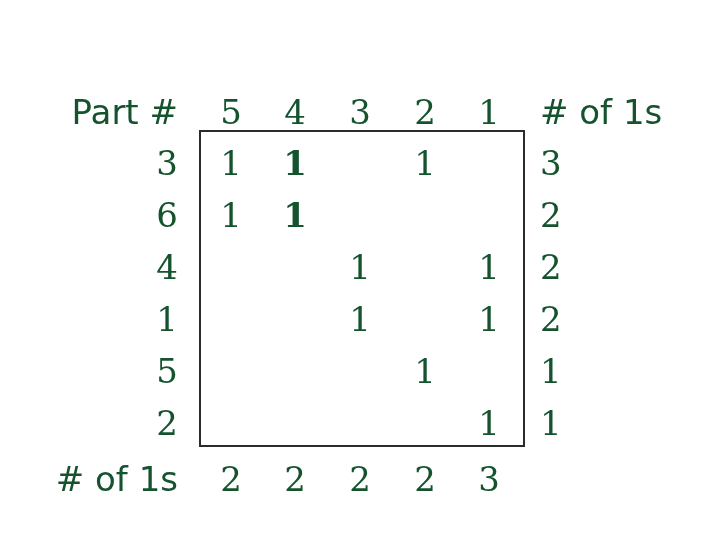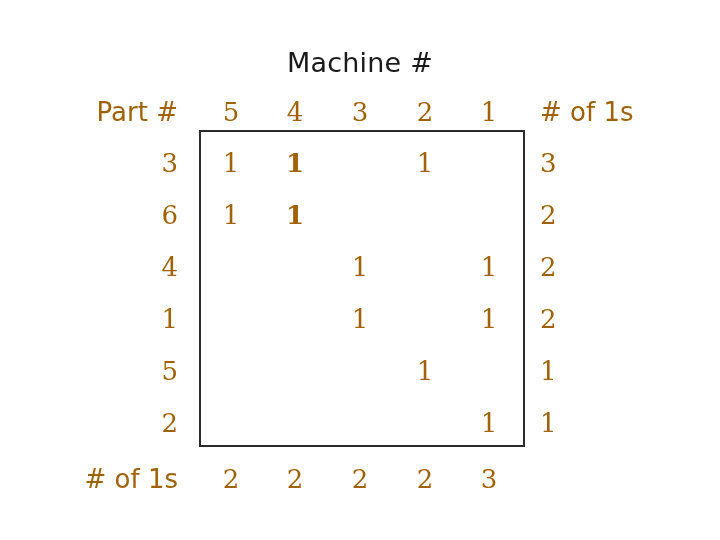--- a/index.html
+++ b/index.html
@@ -28,23 +28,23 @@
     font-family: "DejaVu Sans", sans-serif;
     font-size: 27px;
     line-height: 30px;
     color: #1a1a1a;
     letter-spacing: 0.2px;
   }
 
   
   .cell {
     position: absolute;
-    font-size: 26px;
+    font-size: 34px;
     line-height: 30px;
-    color: #a16207;
+    color: #14532d;
     white-space: nowrap;
   }
   .cell.center {
     text-align: center;
     transform: translateX(-50%);
   }
   .cell.right {
     text-align: right;
   }
   .cell.left {
@@ -84,21 +84,20 @@
     font-size: 10px;
     line-height: 13px;
     color: #111111;
   }
 </style>
 </head>
 <body>
 
 <div id="figure">
 
-  <div class="chart-title">Machine #</div>
 
   <div class="cell sans right" id="row-header-label" style="right: 542px; top: 97px;">Part #</div>
 
   <div class="cell serif center" id="col-head-0" style="left: 231px; top: 97px;">5</div>
   <div class="cell serif center" id="col-head-1" style="left: 295px; top: 97px;">4</div>
   <div class="cell serif center" id="col-head-2" style="left: 360px; top: 97px;">3</div>
   <div class="cell serif center" id="col-head-3" style="left: 425px; top: 97px;">2</div>
   <div class="cell serif center" id="col-head-4" style="left: 489px; top: 97px;">1</div>
 
   <div class="cell sans left" id="row-total-header" style="left: 540px; top: 97px;"># of 1s</div>

